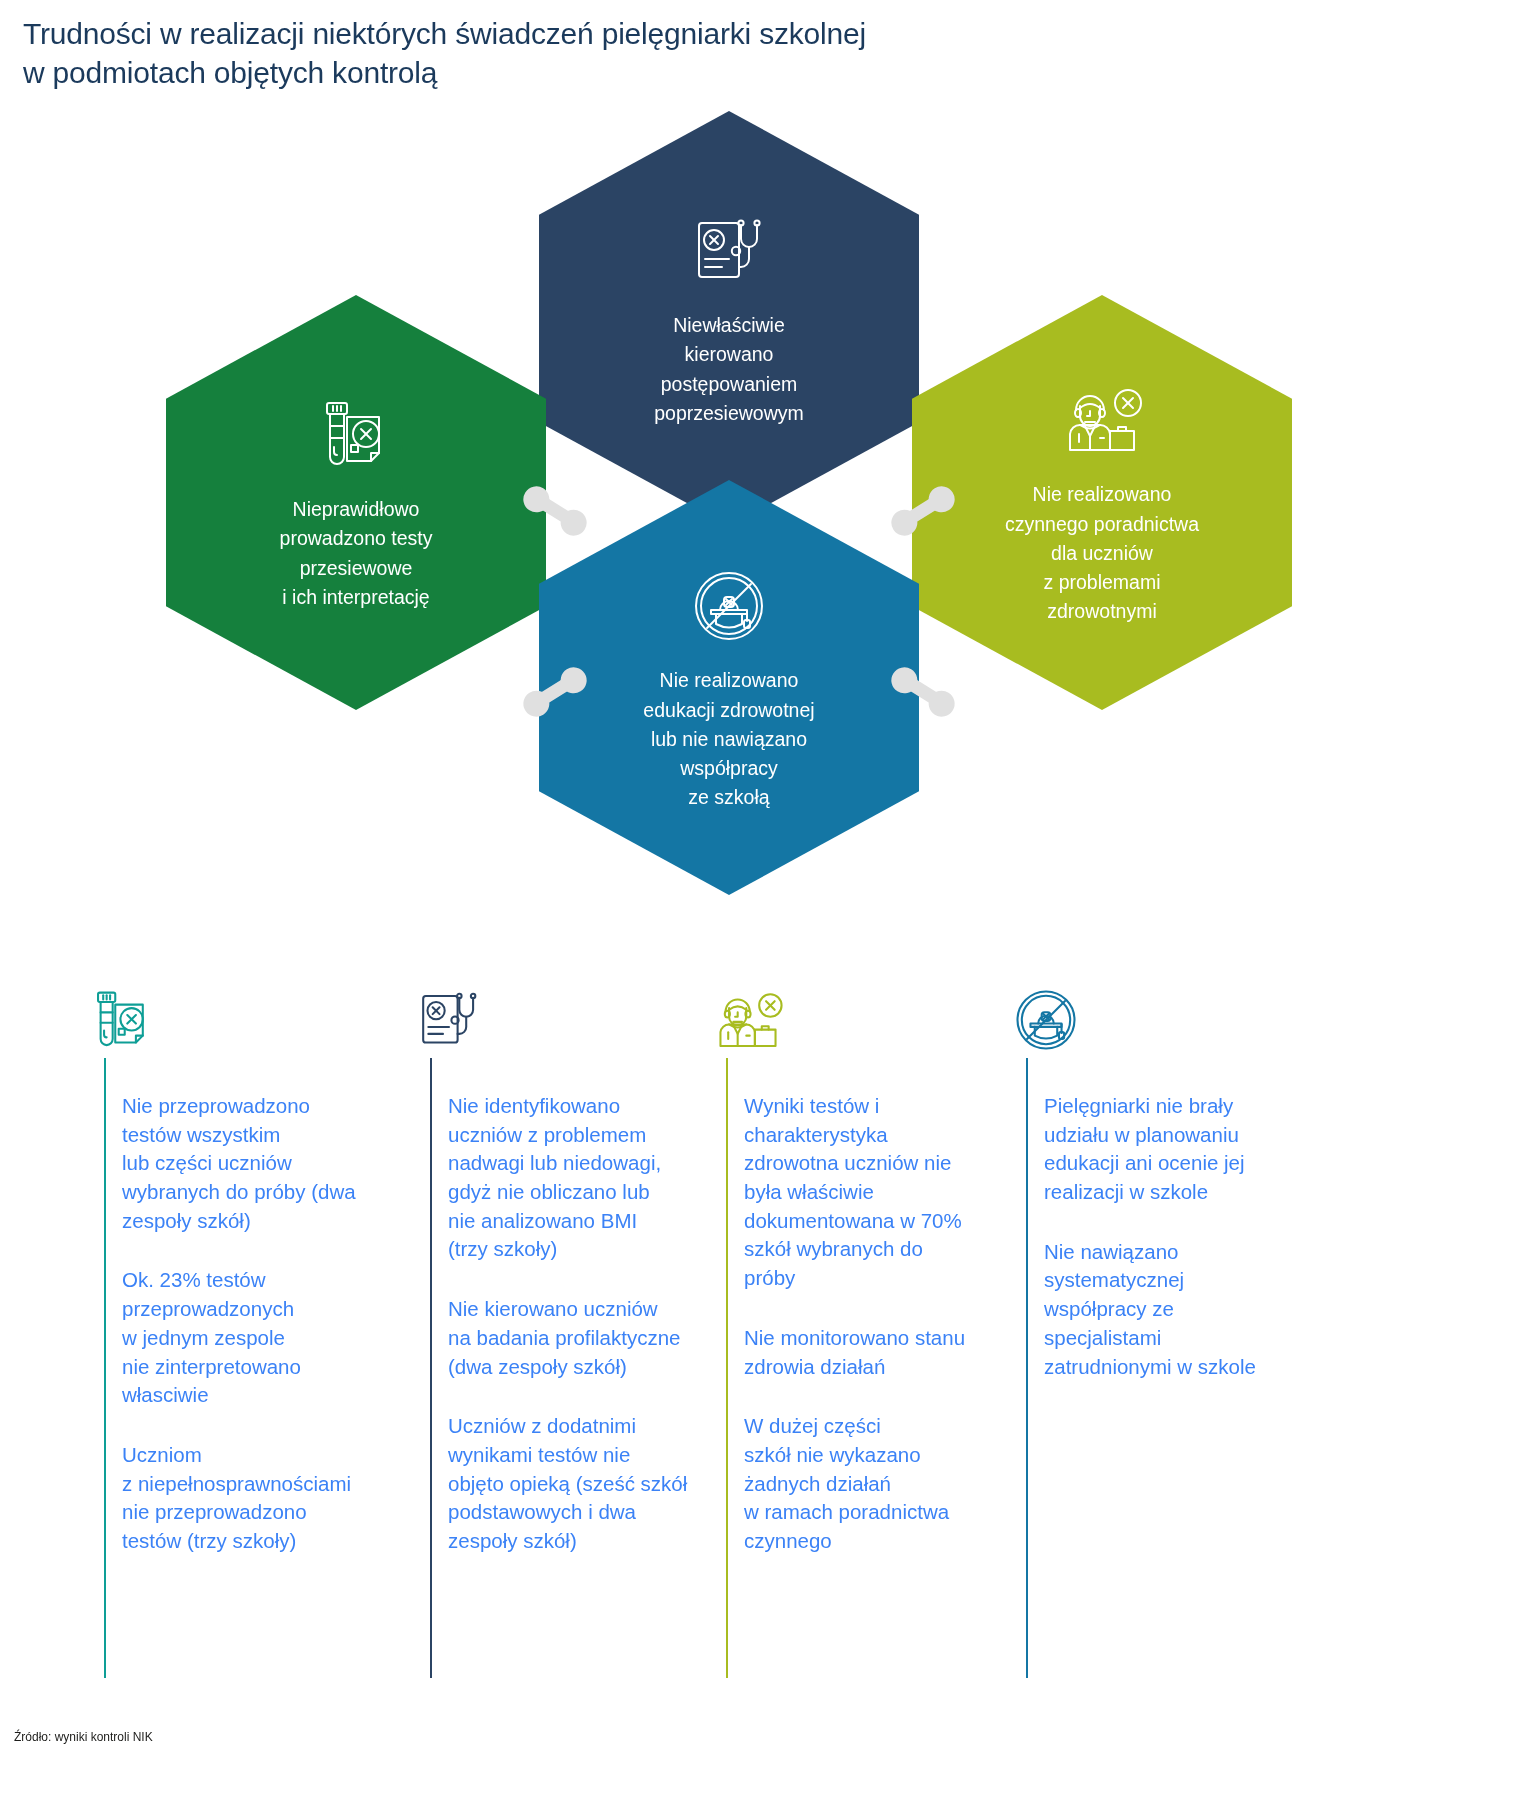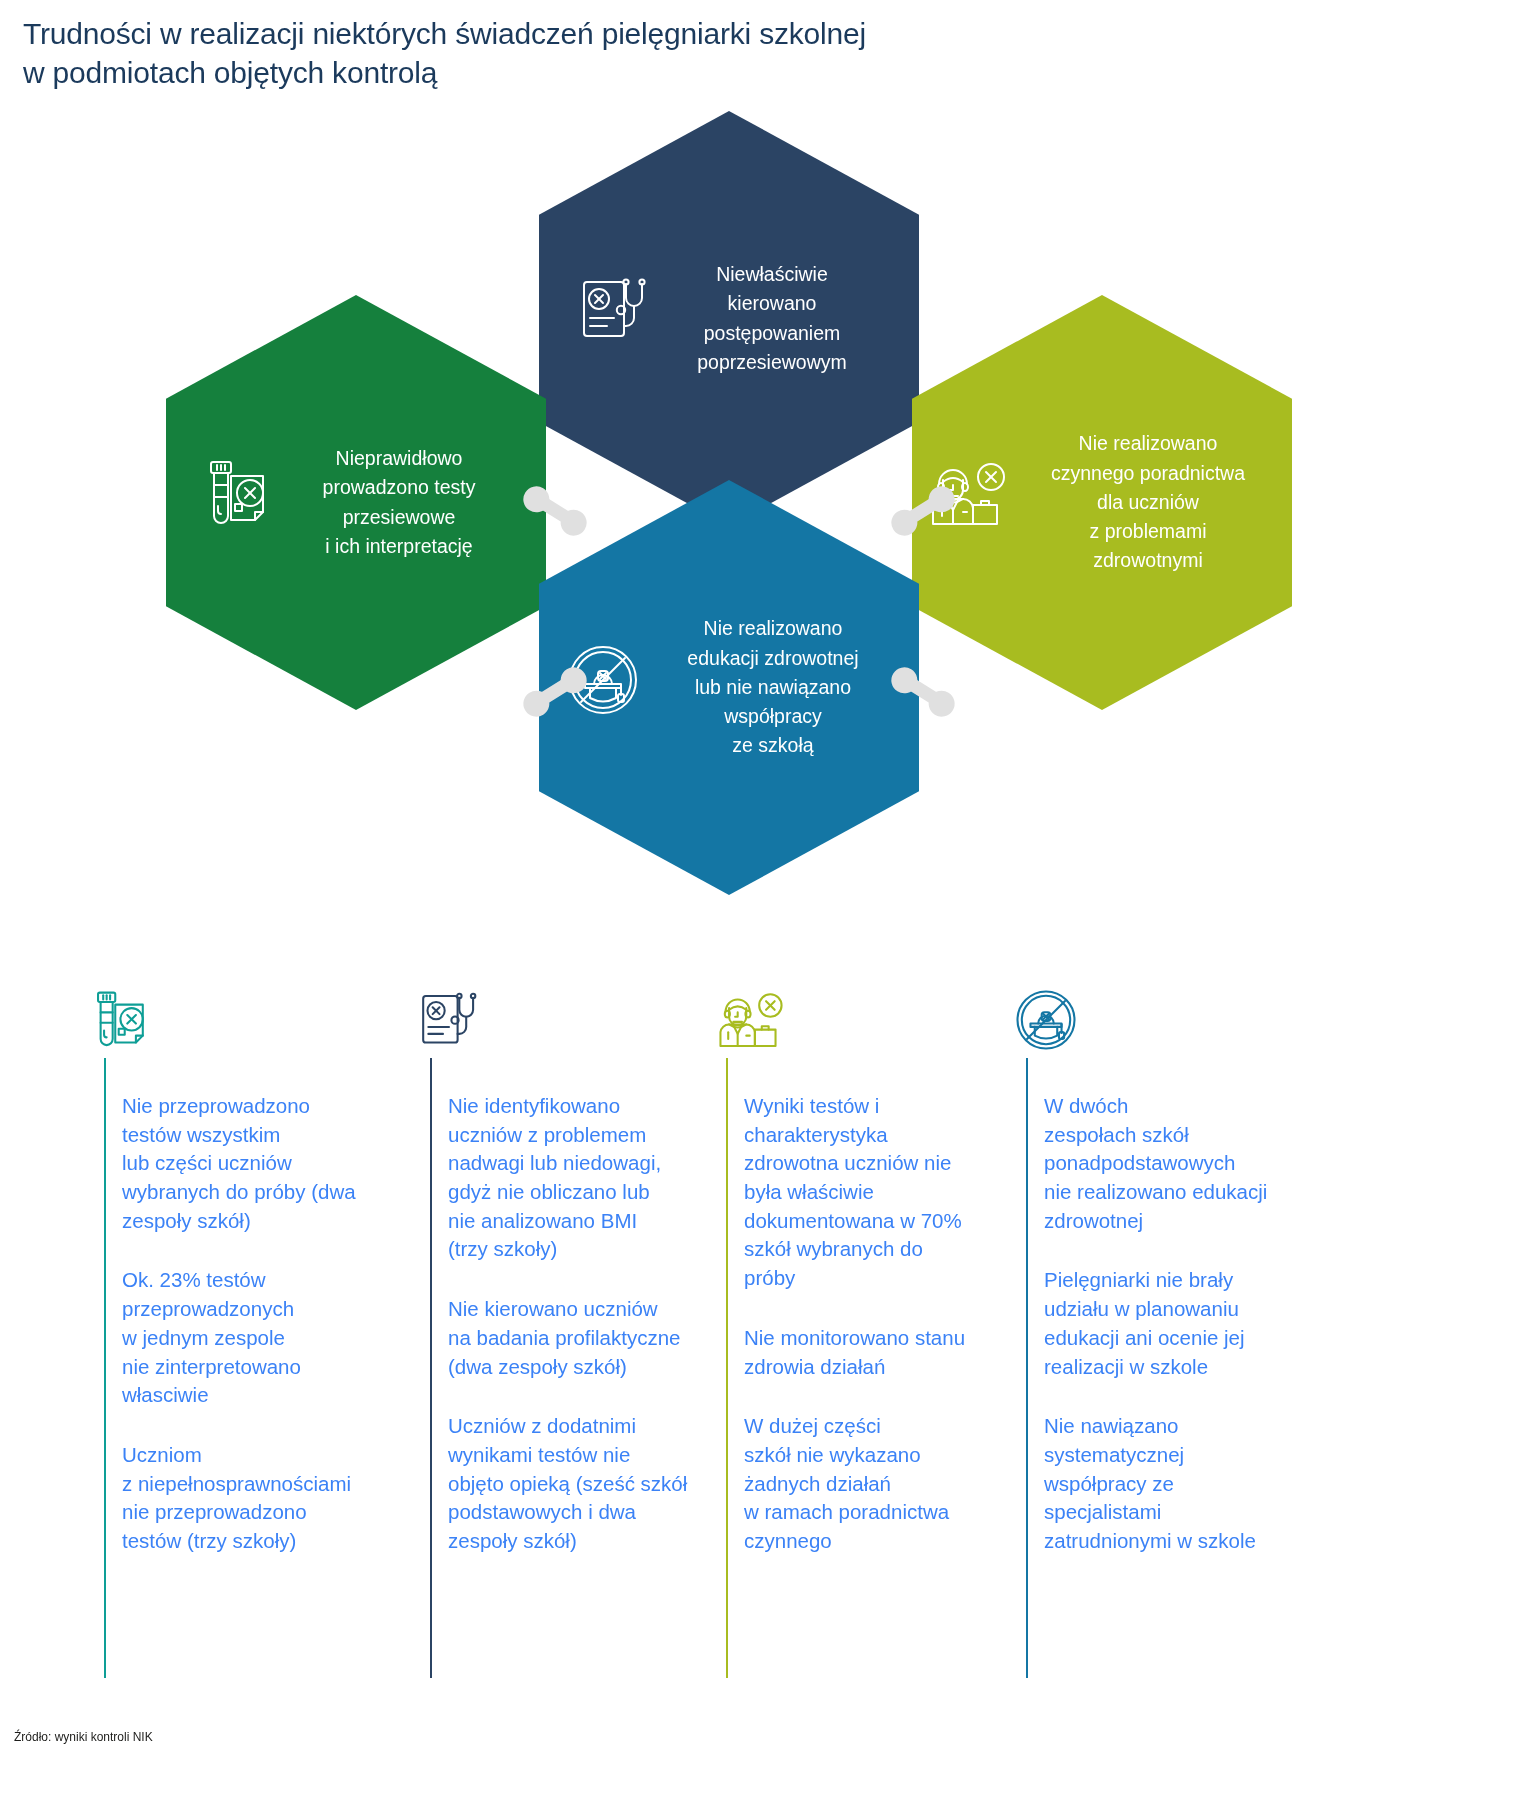--- a/index.html
+++ b/index.html
@@ -34,21 +34,21 @@
     position: absolute;
     left: 0; top: 105px;
     width: 1520px; height: 720px;
   }
   .hex {
     position: absolute;
     width: 380px; height: 415px;
     -webkit-clip-path: polygon(50% 0%, 100% 25%, 100% 75%, 50% 100%, 0% 75%, 0% 25%);
     clip-path: polygon(50% 0%, 100% 25%, 100% 75%, 50% 100%, 0% 75%, 0% 25%);
     display: flex;
-    flex-direction: row;
+    flex-direction: column;
     align-items: center;
     justify-content: center;
     color: #ffffff;
     text-align: center;
   }
   .hex .hexicon { margin-bottom: 12px; }
   .hex .hexlabel {
     font-size: 19.5px;
     line-height: 1.50;
     white-space: pre-line;
@@ -400,25 +400,20 @@
         <path d="M35 48 a9 9 0 0 1 18 0"></path>
         <path d="M62 49 v10"></path>
         <rect x="59" y="58" width="6" height="8" rx="2"></rect>
         <rect x="39" y="35" width="10" height="10" rx="3"></rect>
         <line x1="41" y1="37" x2="47" y2="43"></line>
         <line x1="47" y1="37" x2="41" y2="43"></line>
       </svg>
     </div>
     <div class="col-body">
       <div class="col-rule"></div>
-      <p>W dwóch
-zespołach szkół
-ponadpodstawowych
-nie realizowano edukacji
-zdrowotnej</p>
       <p>Pielęgniarki nie brały
 udziału w planowaniu
 edukacji ani ocenie jej
 realizacji w szkole</p>
       <p>Nie nawiązano
 systematycznej
 współpracy ze
 specjalistami
 zatrudnionymi w szkole</p>
     </div>

